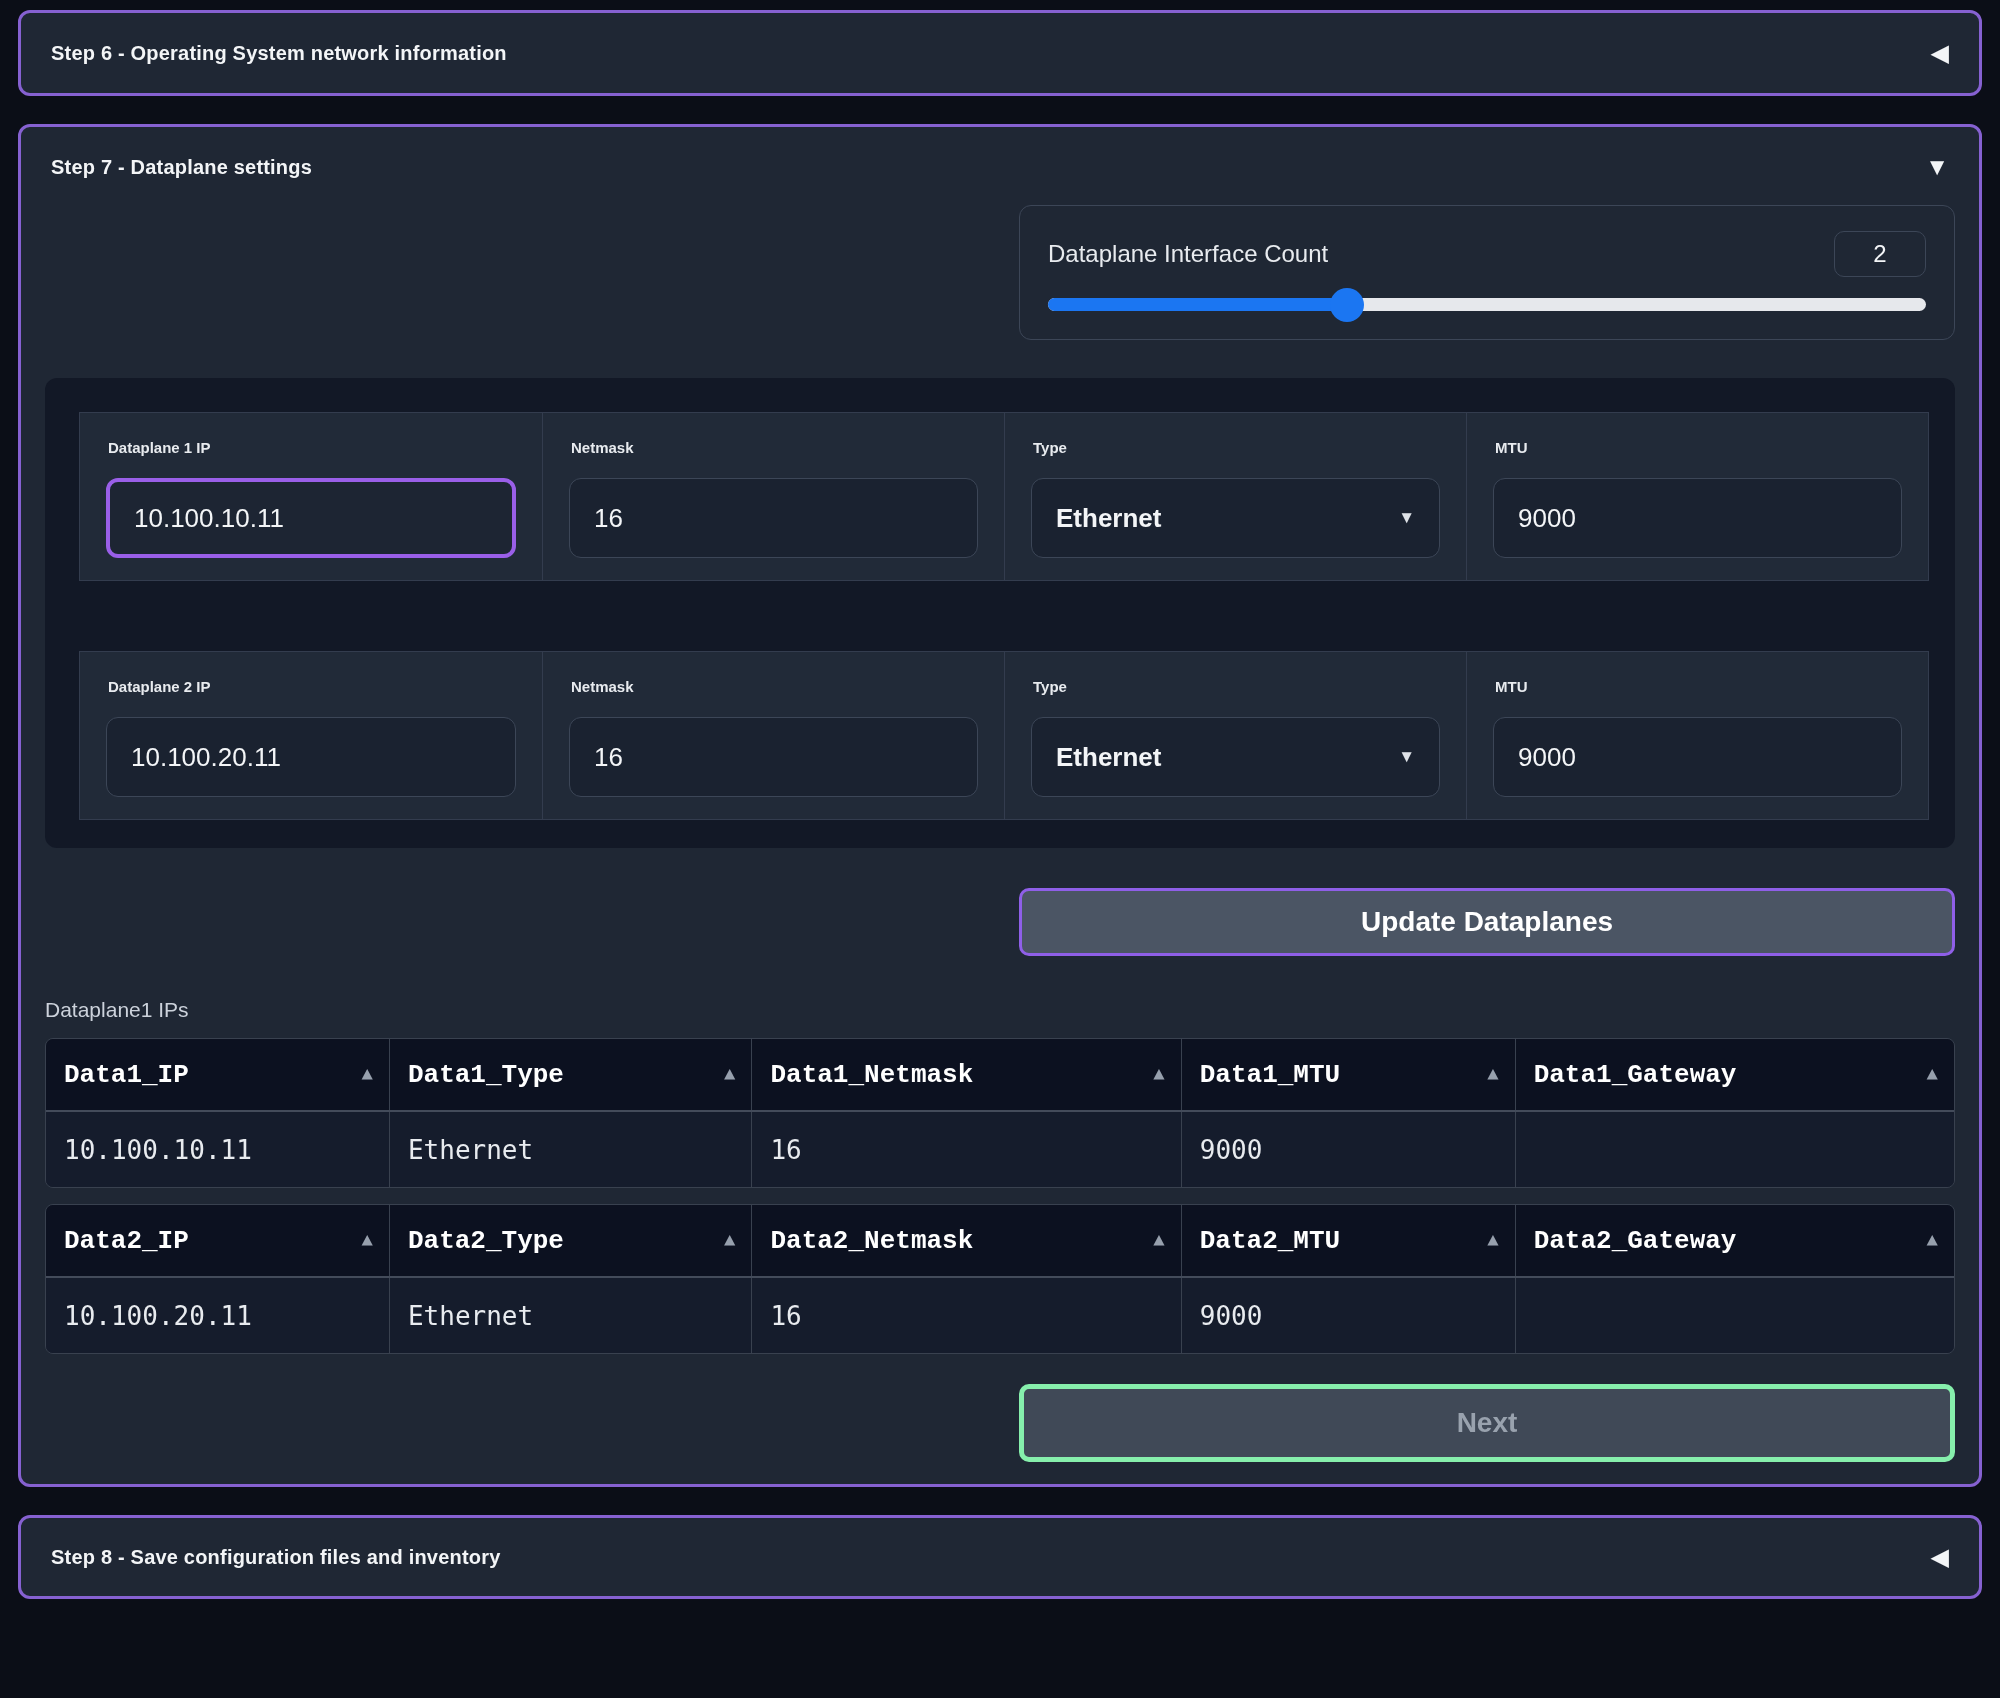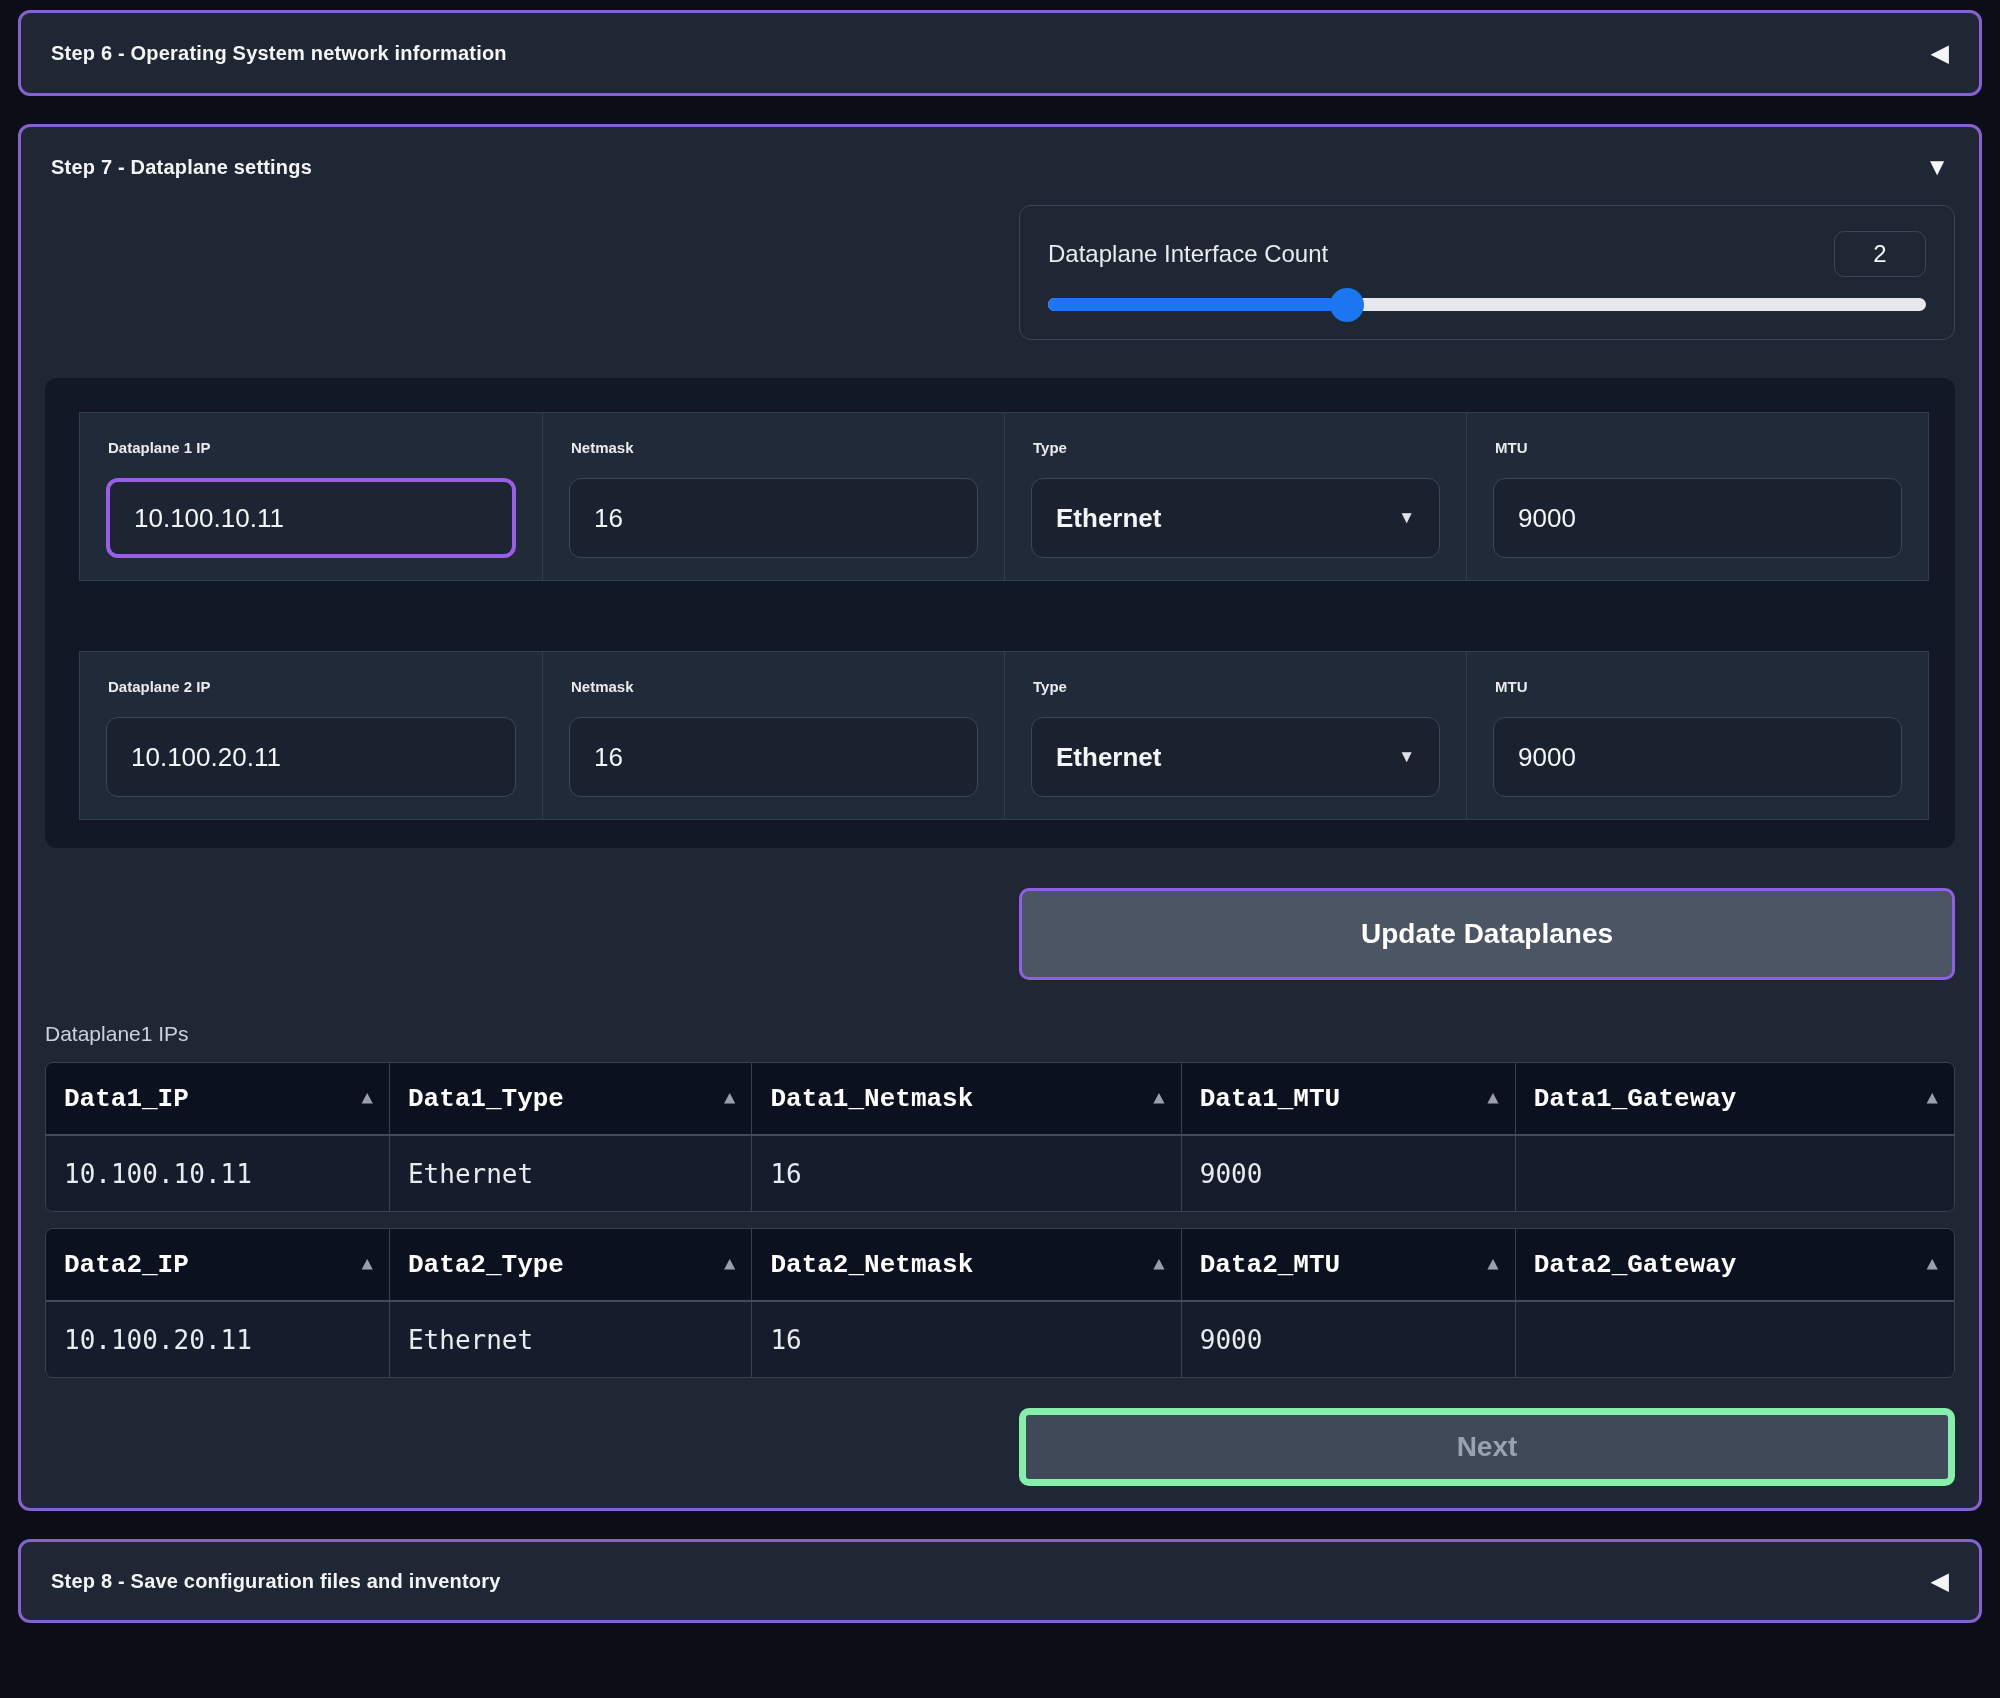--- a/index.html
+++ b/index.html
@@ -86,35 +86,35 @@
   .text-input.focused { border:4px solid #9a5fe8; background:#1d2533; }
   .select-box {
     display:flex; align-items:center; justify-content:space-between;
     cursor:pointer;
   }
   .select-value { font-weight:600; }
   .select-arrow { font-size:17px; color:#dfe3e8; }
   
   .btn-row { display:flex; justify-content:flex-end; }
   .btn {
-    width:936px; height:92px;
+    width:936px; height:68px;
     border-radius:10px;
     font-size:28px; font-weight:700;
     font-family:"Liberation Sans", sans-serif;
     cursor:pointer;
   }
   .btn-update {
     margin-top:40px;
     background:#4b5564; color:#ffffff;
     border:3px solid #8f5fe8;
   }
   .btn-next {
     margin-top:30px; height:78px;
     background:#404957; color:#99a2ae;
-    border:7px solid #86efac;
+    border:5px solid #86efac;
   }
   
   .df-caption { margin-top:42px; font-size:21px; color:#ccd2db; }
   .df-wrap {
     margin-top:16px;
     border:1px solid #39414f; border-radius:8px;
     overflow:hidden;
   }
   table { width:100%; border-collapse:collapse; table-layout:fixed; }
   col.c1{width:18%} col.c2{width:19%} col.c3{width:22.5%} col.c4{width:17.5%} col.c5{width:23%}

